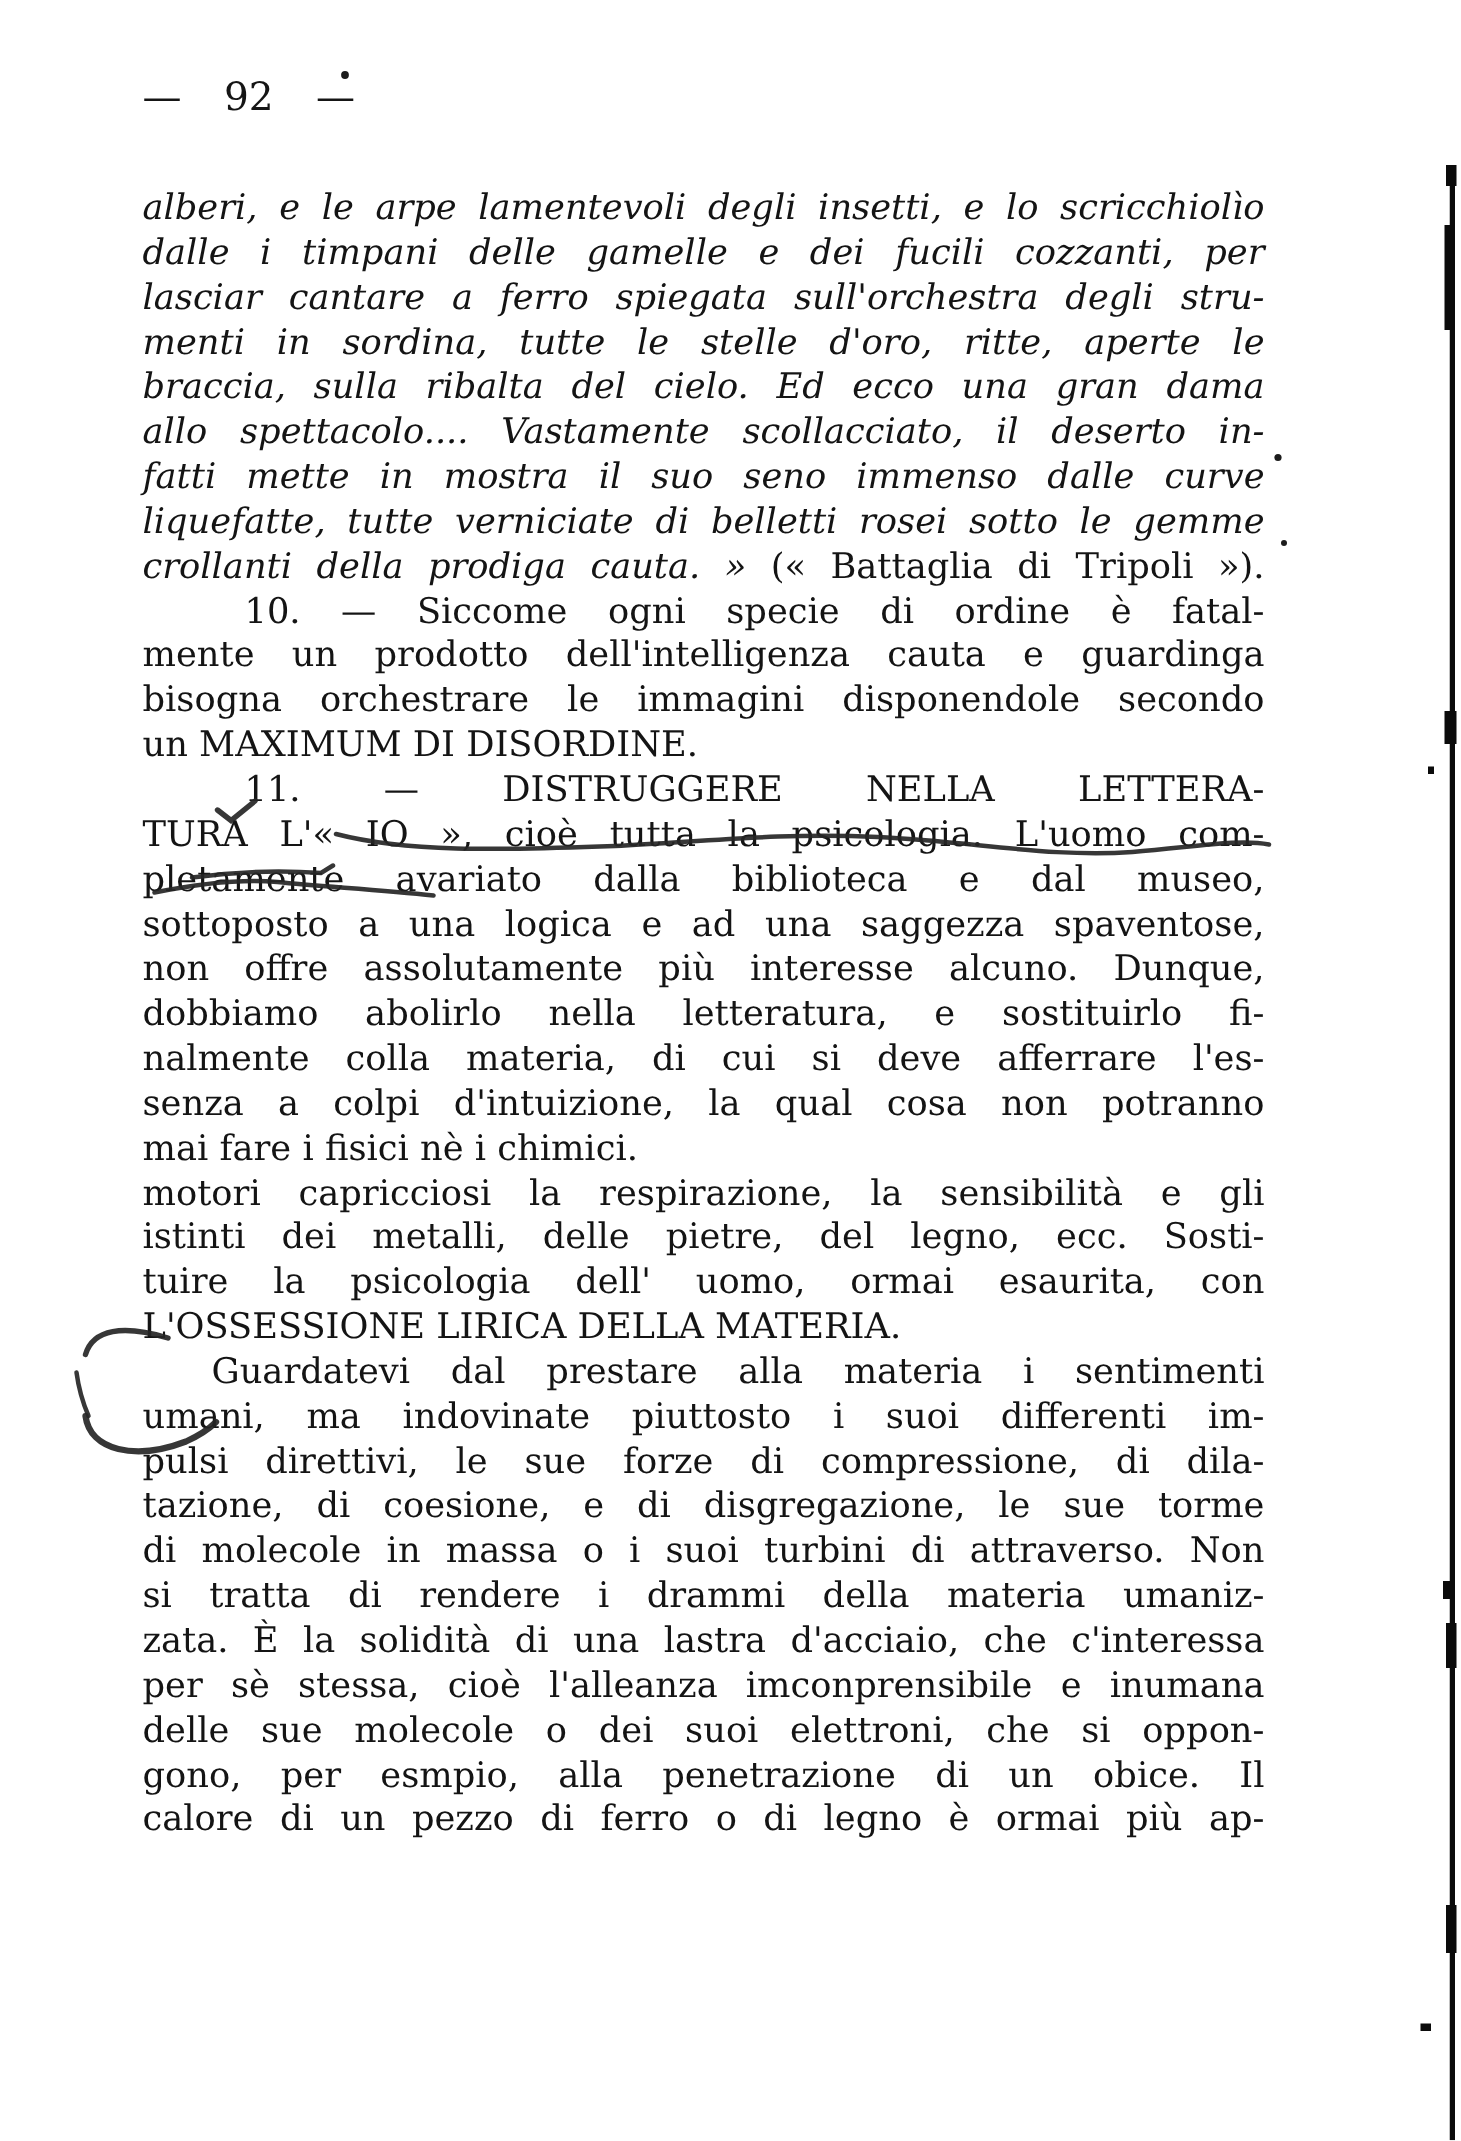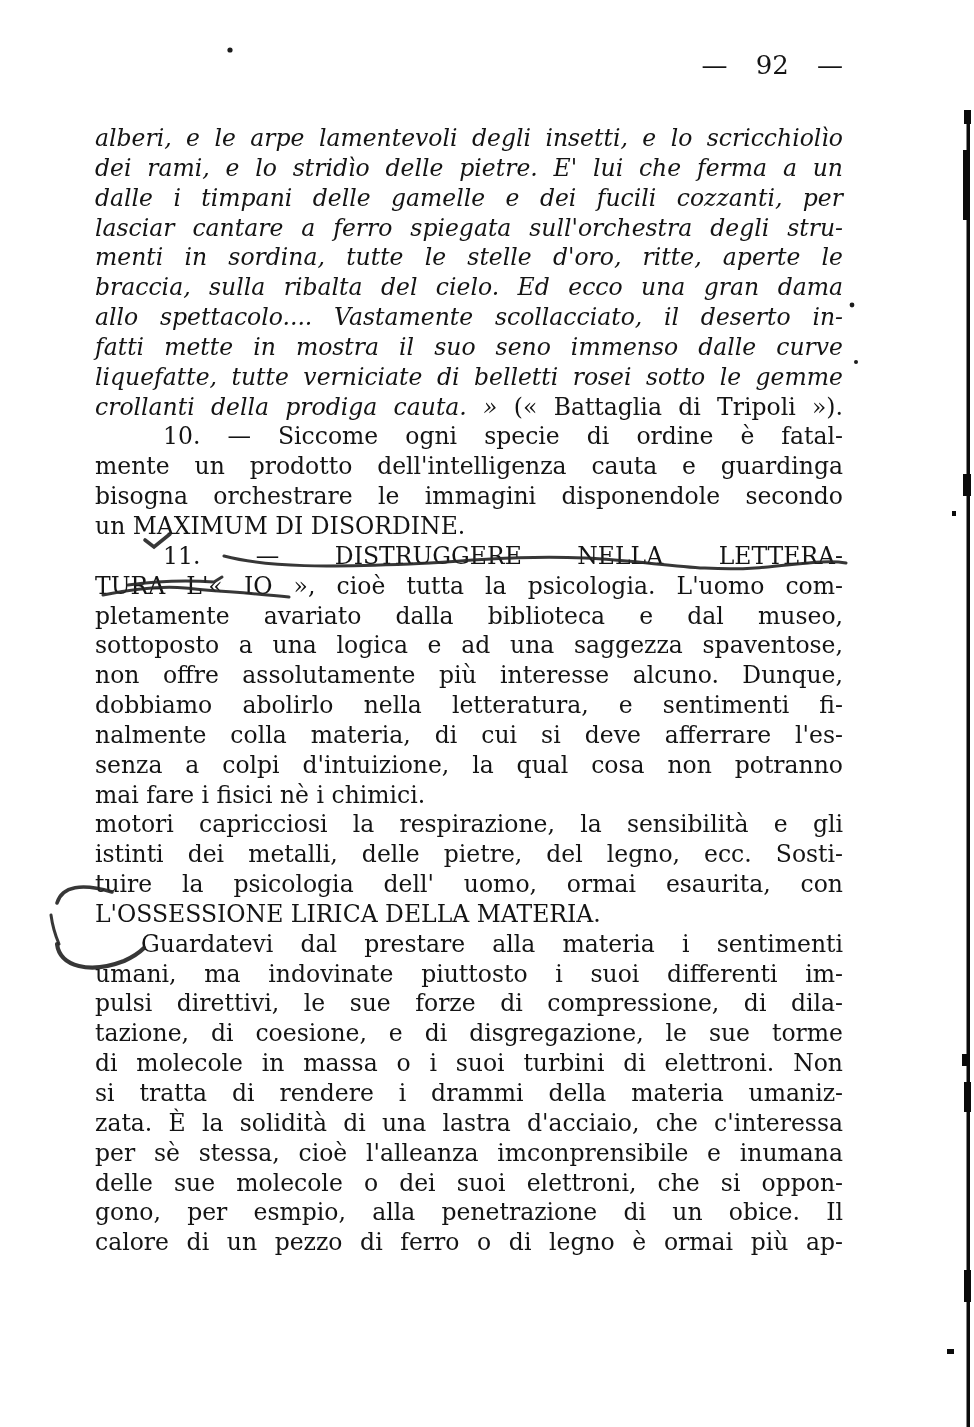--- a/index.html
+++ b/index.html
@@ -7,21 +7,21 @@
   #page{
     position:relative;
     width:974px;height:1427px;
     background:#ffffff;
     overflow:hidden;
     font-family:"DejaVu Serif","Liberation Serif",serif;
     color:#121212;
   }
   #folio{
     position:absolute;left:95px;top:50px;width:748px;
-    text-align:right;
+    text-align:left;
     font-size:26px;
     word-spacing:20px;
     color:#151515;
   }
   #text-block{
     position:absolute;left:95px;top:124px;width:748px;
     font-size:23.5px;
     line-height:29.85px;
     color:#141414;
   }
@@ -46,51 +46,50 @@
 </style>
 </head>
 <body>
 
 <div id="page">
 
   <div id="folio">— 92 —</div>
 
   <div id="text-block">
       <div class="line"><span class="it">alberi, e le arpe lamentevoli degli insetti, e lo scricchiolìo</span></div>
-      <div class="line"><span class="it">dei rami, e lo stridìo delle pietre. E' lui che ferma a un</span></div>
       <div class="line"><span class="it">dalle i timpani delle gamelle e dei fucili cozzanti, per</span></div>
       <div class="line"><span class="it">lasciar cantare a ferro spiegata sull'orchestra degli stru-</span></div>
       <div class="line"><span class="it">menti in sordina, tutte le stelle d'oro, ritte, aperte le</span></div>
       <div class="line"><span class="it">braccia, sulla ribalta del cielo. Ed ecco una gran dama</span></div>
       <div class="line"><span class="it">allo spettacolo.... Vastamente scollacciato, il deserto in-</span></div>
       <div class="line"><span class="it">fatti mette in mostra il suo seno immenso dalle curve</span></div>
       <div class="line"><span class="it">liquefatte, tutte verniciate di belletti rosei sotto le gemme</span></div>
       <div class="line"><span class="it">crollanti della prodiga cauta. » </span><span>(« Battaglia di Tripoli »).</span></div>
       <div class="line ind1"><span>10. — Siccome ogni specie di ordine è fatal-</span></div>
       <div class="line"><span>mente un prodotto dell'intelligenza cauta e guardinga</span></div>
       <div class="line"><span>bisogna orchestrare le immagini disponendole secondo</span></div>
       <div class="line nojust"><span>un MAXIMUM DI DISORDINE.</span></div>
       <div class="line ind1"><span>11. — DISTRUGGERE NELLA LETTERA-</span></div>
       <div class="line"><span>TURA L'« IO », cioè tutta la psicologia. L'uomo com-</span></div>
       <div class="line"><span>pletamente avariato dalla biblioteca e dal museo,</span></div>
       <div class="line"><span>sottoposto a una logica e ad una saggezza spaventose,</span></div>
       <div class="line"><span>non offre assolutamente più interesse alcuno. Dunque,</span></div>
-      <div class="line"><span>dobbiamo abolirlo nella letteratura, e sentimenti fi-</span></div>
+      <div class="line"><span>dobbiamo abolirlo nella letteratura, e sostituirlo fi-</span></div>
       <div class="line"><span>nalmente colla materia, di cui si deve afferrare l'es-</span></div>
       <div class="line"><span>senza a colpi d'intuizione, la qual cosa non potranno</span></div>
       <div class="line nojust"><span>mai fare i fisici nè i chimici.</span></div>
       <div class="line"><span>motori capricciosi la respirazione, la sensibilità e gli</span></div>
       <div class="line"><span>istinti dei metalli, delle pietre, del legno, ecc. Sosti-</span></div>
       <div class="line"><span>tuire la psicologia dell' uomo, ormai esaurita, con</span></div>
       <div class="line nojust"><span>L'OSSESSIONE LIRICA DELLA MATERIA.</span></div>
       <div class="line ind2"><span>Guardatevi dal prestare alla materia i sentimenti</span></div>
       <div class="line"><span>umani, ma indovinate piuttosto i suoi differenti im-</span></div>
       <div class="line"><span>pulsi direttivi, le sue forze di compressione, di dila-</span></div>
       <div class="line"><span>tazione, di coesione, e di disgregazione, le sue torme</span></div>
-      <div class="line"><span>di molecole in massa o i suoi turbini di elettroni. Non</span></div>
+      <div class="line"><span>di molecole in massa o i suoi turbini di attraverso. Non</span></div>
       <div class="line"><span>si tratta di rendere i drammi della materia umaniz-</span></div>
       <div class="line"><span>zata. È la solidità di una lastra d'acciaio, che c'interessa</span></div>
       <div class="line"><span>per sè stessa, cioè l'alleanza imconprensibile e inumana</span></div>
       <div class="line"><span>delle sue molecole o dei suoi elettroni, che si oppon-</span></div>
       <div class="line"><span>gono, per esmpio, alla penetrazione di un obice. Il</span></div>
       <div class="line"><span>calore di un pezzo di ferro o di legno è ormai più ap-</span></div>
     </div>
 
   <svg id="marks" viewBox="0 0 974 1427" xmlns="http://www.w3.org/2000/svg">
 

